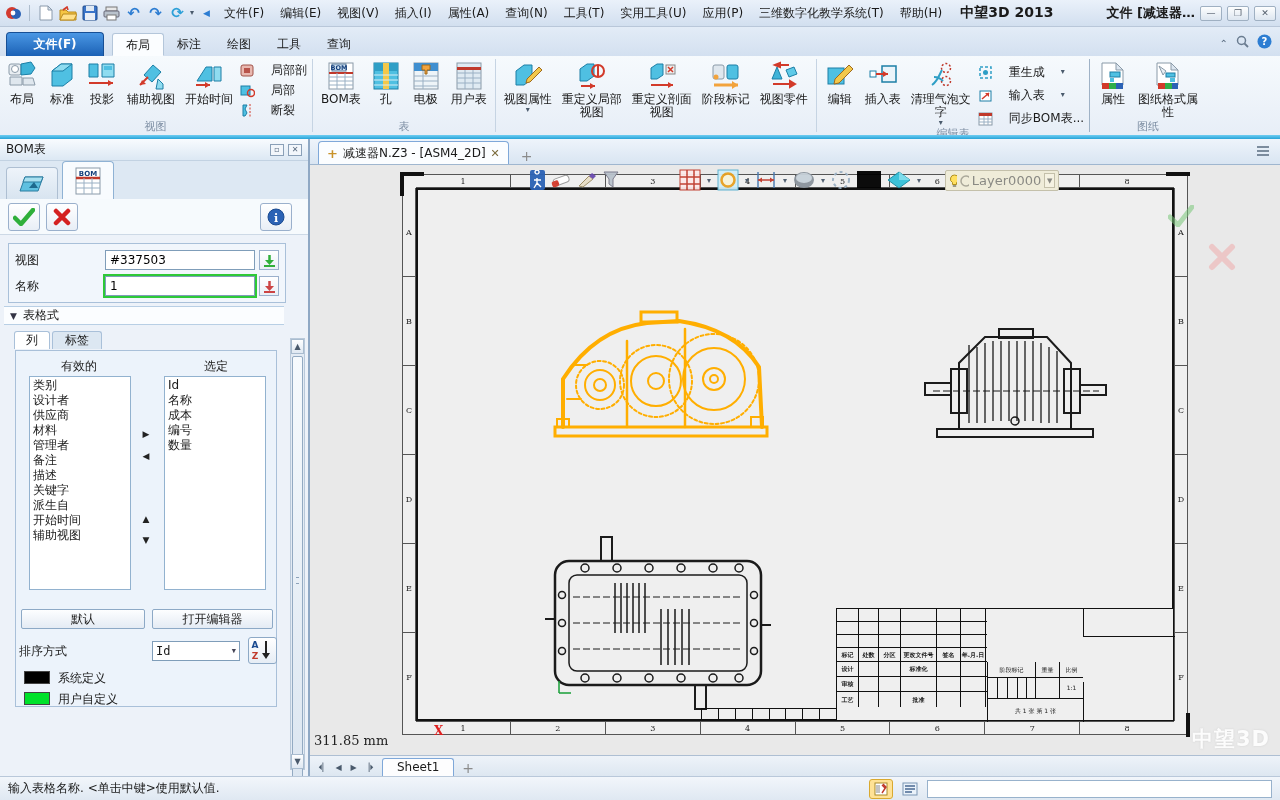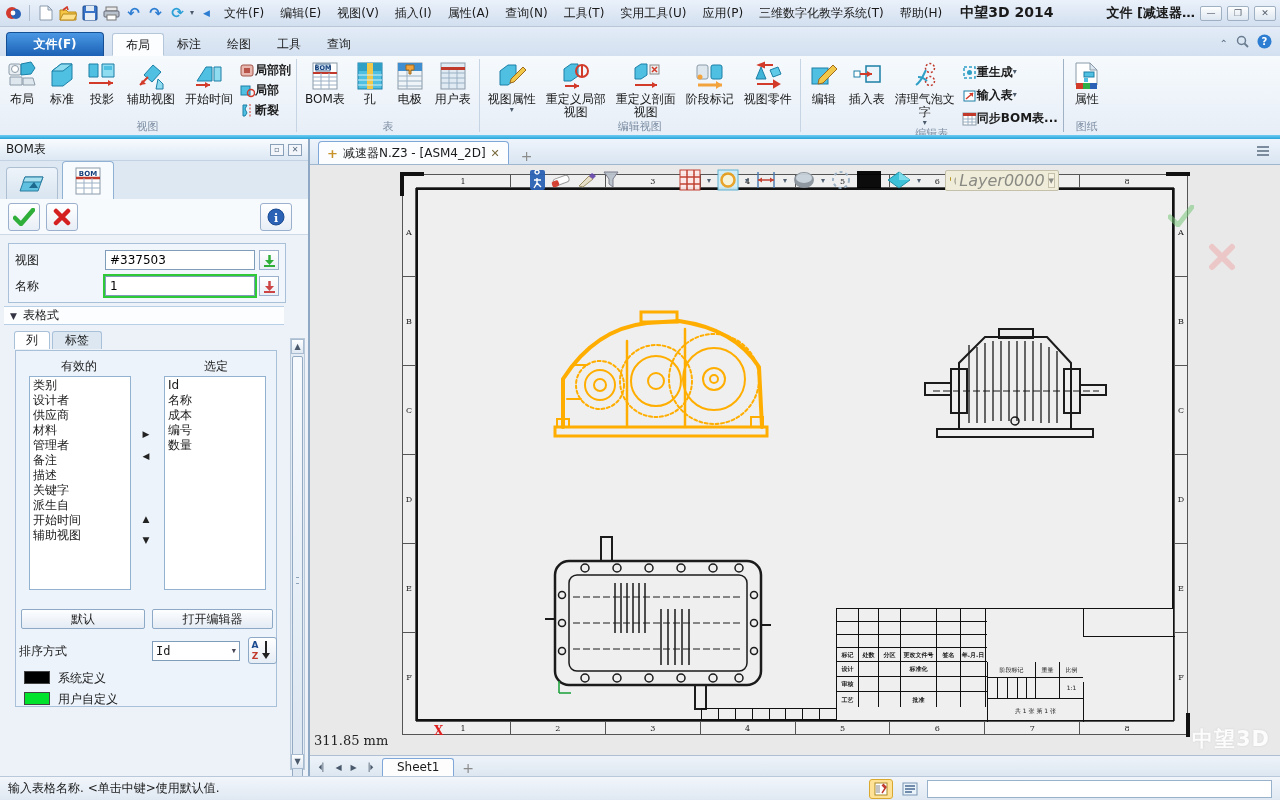--- a/index.html
+++ b/index.html
@@ -35,21 +35,21 @@
     background:linear-gradient(#f6fafd,#e7eef7); display:flex; }
   .rgroup { display:flex; flex-direction:column; padding:2px 2px 0; }
   .rgroup-body { flex:1; display:flex; align-items:flex-start; }
   .rgroup-label { text-align:center; color:#7c8da2; font-size:11px; height:15px; line-height:14px; }
   .rsep { width:1px; background:#c6d4e3; margin:3px 1px; }
   .rbtn { display:flex; flex-direction:column; align-items:center; padding:3px 5px 0; border-radius:3px; }
   .rbtn svg { margin-bottom:2px; }
   .rlabel { font-size:12px; text-align:center; line-height:13px; white-space:pre-line; }
   .caret { font-size:8px; color:#4a5a6c; line-height:8px; }
   .smallcol { display:flex; flex-direction:column; justify-content:flex-start; gap:4px; padding:4px 2px 0; }
-  .sbtn { display:flex; align-items:center; gap:0; height:16px; white-space:nowrap;font-weight:bold; }
+  .sbtn { display:flex; align-items:center; gap:16px; height:16px; white-space:nowrap; }
   #accentline { position:absolute; top:135px; left:0; right:0; height:4px;
     background:linear-gradient(#6fcdf2,#27a3d8); }
 
   
   #main { position:absolute; top:139px; left:0; right:0; bottom:24px; display:flex; }
 
   
   #panel { width:310px; position:relative; background:#eef3fa; border-right:2px solid #8fa8c4; overflow:hidden; }
   #panelhdr { position:absolute; top:0; left:0; right:0; height:22px;
     background:linear-gradient(#f8fbfe,#dce8f4); border-bottom:1px solid #c2d2e2;
@@ -214,21 +214,21 @@
       <div class="menu-item">视图(V)</div>
       <div class="menu-item">插入(I)</div>
       <div class="menu-item">属性(A)</div>
       <div class="menu-item">查询(N)</div>
       <div class="menu-item">工具(T)</div>
       <div class="menu-item">实用工具(U)</div>
       <div class="menu-item">应用(P)</div>
       <div class="menu-item">三维数字化教学系统(T)</div>
       <div class="menu-item">帮助(H)</div>
     </div>
-  <span id="apptitle">中望3D 2014</span>
+  <span id="apptitle">中望3D 2013</span>
   <span id="docind">文件 [减速器…</span>
   <span class="winbtn">—</span>
   <span class="winbtn">❐</span>
   <span class="winbtn">✕</span>
 </div>
 
 <div id="ribbontabs">
   <div id="filebtn">文件(F)</div>
   <span class="rtab active">布局</span>
   <span class="rtab">标注</span>
@@ -415,21 +415,20 @@
       </div>
       <div class="rbtn">
         <svg width="30" height="30">
             <path d="M8 6 l5 12 h-10 z" fill="#3fb3d8" stroke="#1c7fa6"></path>
             <path d="M17 9 l8 -3 3 7 -8 3 z" fill="#5fcae8" stroke="#1c7fa6"></path>
             <path d="M4 23 h22 M26 23 l-5 -3 v6 z M6 4 h14 M6 4 l5 -2 v4 z" stroke="#d23a2a" stroke-width="2" fill="#d23a2a"></path>
           </svg>
         <span class="rlabel">视图零件</span>
       </div>
     </div>
-    <div class="rgroup-label">编辑视图</div>
   </div>
   <div class="rsep"></div>
 
   <div class="rgroup">
     <div class="rgroup-body">
       <div class="rbtn">
         <svg width="30" height="30">
             <rect x="3" y="7" width="16" height="16" fill="#4fc0e2" stroke="#1c7fa6"></rect>
             <path d="M10 18 L24 4 l4 4 -14 14 -5 1 z" fill="#f2c84b" stroke="#a06a1d"></path>
           </svg>
@@ -492,20 +491,34 @@
         <svg width="30" height="30">
             <path d="M4 2 h14 l7 7 v15 h-21 z" fill="#fff" stroke="#8a9aa8"></path>
             <path d="M18 2 l7 7 h-7 z" fill="#dce6f0" stroke="#8a9aa8"></path>
             <rect x="12" y="11" width="10" height="5" fill="#4fc0e2" stroke="#1c7fa6"></rect>
             <rect x="12" y="17" width="4" height="4" fill="#4fc0e2"></rect>
             <rect x="4" y="22" width="7" height="6" fill="#d23a2a"></rect>
             <rect x="11" y="22" width="7" height="6" fill="#2faf4a"></rect>
             <rect x="18" y="22" width="7" height="6" fill="#2b62b5"></rect>
           </svg>
         <span class="rlabel">属性</span>
+      </div>
+      <div class="rbtn">
+        <svg width="30" height="30">
+            <path d="M4 2 h14 l7 7 v15 h-21 z" fill="#fff" stroke="#8a9aa8"></path>
+            <path d="M18 2 l7 7 h-7 z" fill="#dce6f0" stroke="#8a9aa8"></path>
+            <path d="M6 5 l7 5 -3 4 z" fill="#e8eef4" stroke="#8a9aa8"></path>
+            <rect x="13" y="12" width="9" height="4" fill="#4fc0e2" stroke="#1c7fa6"></rect>
+            <rect x="17" y="17" width="5" height="4" fill="#4fc0e2"></rect>
+            <rect x="5" y="22" width="7" height="6" fill="#d23a2a"></rect>
+            <rect x="12" y="22" width="7" height="6" fill="#2faf4a"></rect>
+            <rect x="19" y="22" width="6" height="6" fill="#2b62b5"></rect>
+          </svg>
+        <span class="rlabel">图纸格式属
+性</span>
       </div>
     </div>
     <div class="rgroup-label">图纸</div>
   </div>
 </div>
 <div id="accentline"></div>
 
 <div id="main">
 
   <div id="panel">
@@ -920,21 +933,21 @@
       </div>
 
       <div id="layercombo">
         <svg width="11" height="14">
             <path d="M5.5 1 a4 4 0 0 1 2 7.5 l0 2 h-4 l0 -2 a4 4 0 0 1 2 -7.5" fill="#ffe060" stroke="#b09020"></path>
             <rect x="3.8" y="11" width="3.4" height="2" fill="#9a9a8a"></rect>
           </svg>
         <svg width="12" height="12">
             <circle cx="6" cy="6" r="5" fill="none" stroke="#aaa89a" stroke-width="1.5"></circle>
           </svg>
-        <span style="font-size:16px;font-style:italic;">Layer0000</span>
+        <span style="font-size:13px;">Layer0000</span>
         <span class="dd">▼</span>
       </div>
 
       <span class="fadecheck">
         <svg width="26" height="22">
             <path d="M2 12 l8 8 L24 2" fill="none" stroke="#7ac87a" stroke-width="5" stroke-linecap="round" stroke-linejoin="round"></path>
           </svg>
       </span>
       <span class="fadex">
         <svg width="28" height="28">

